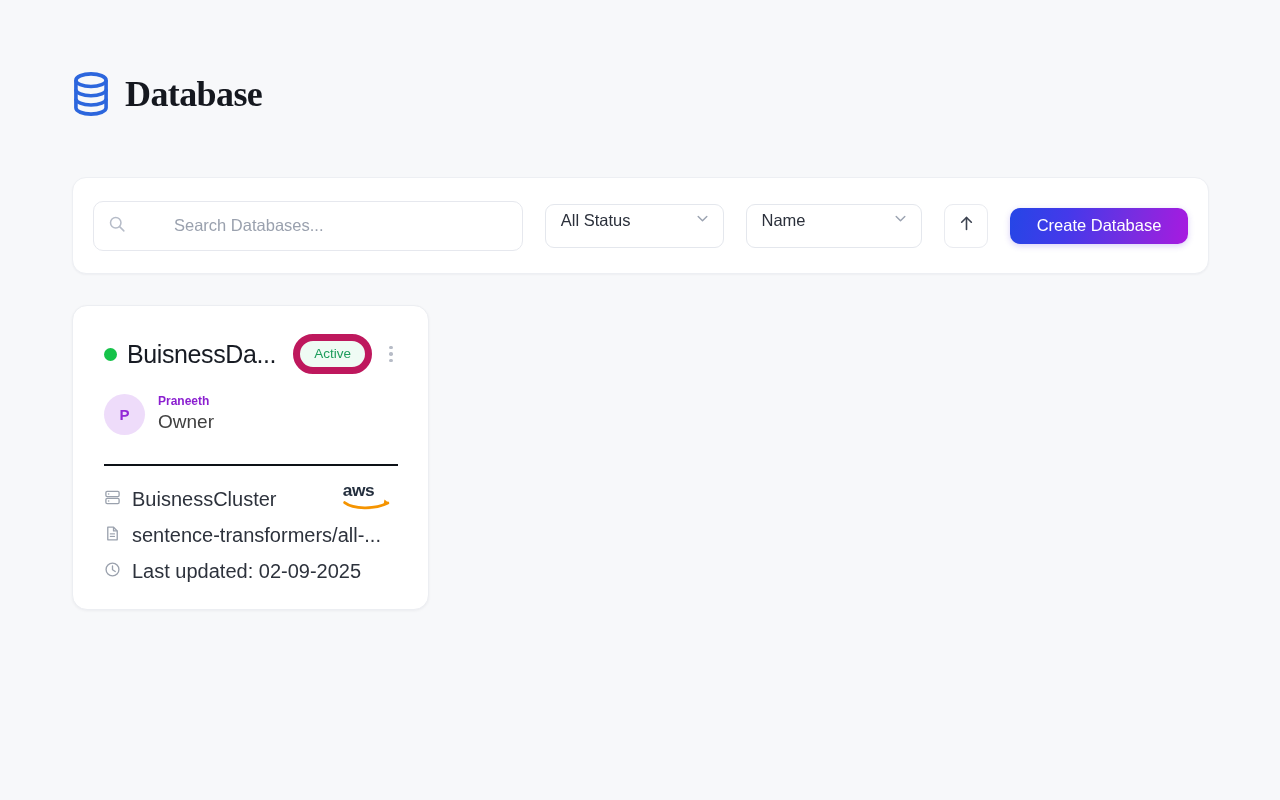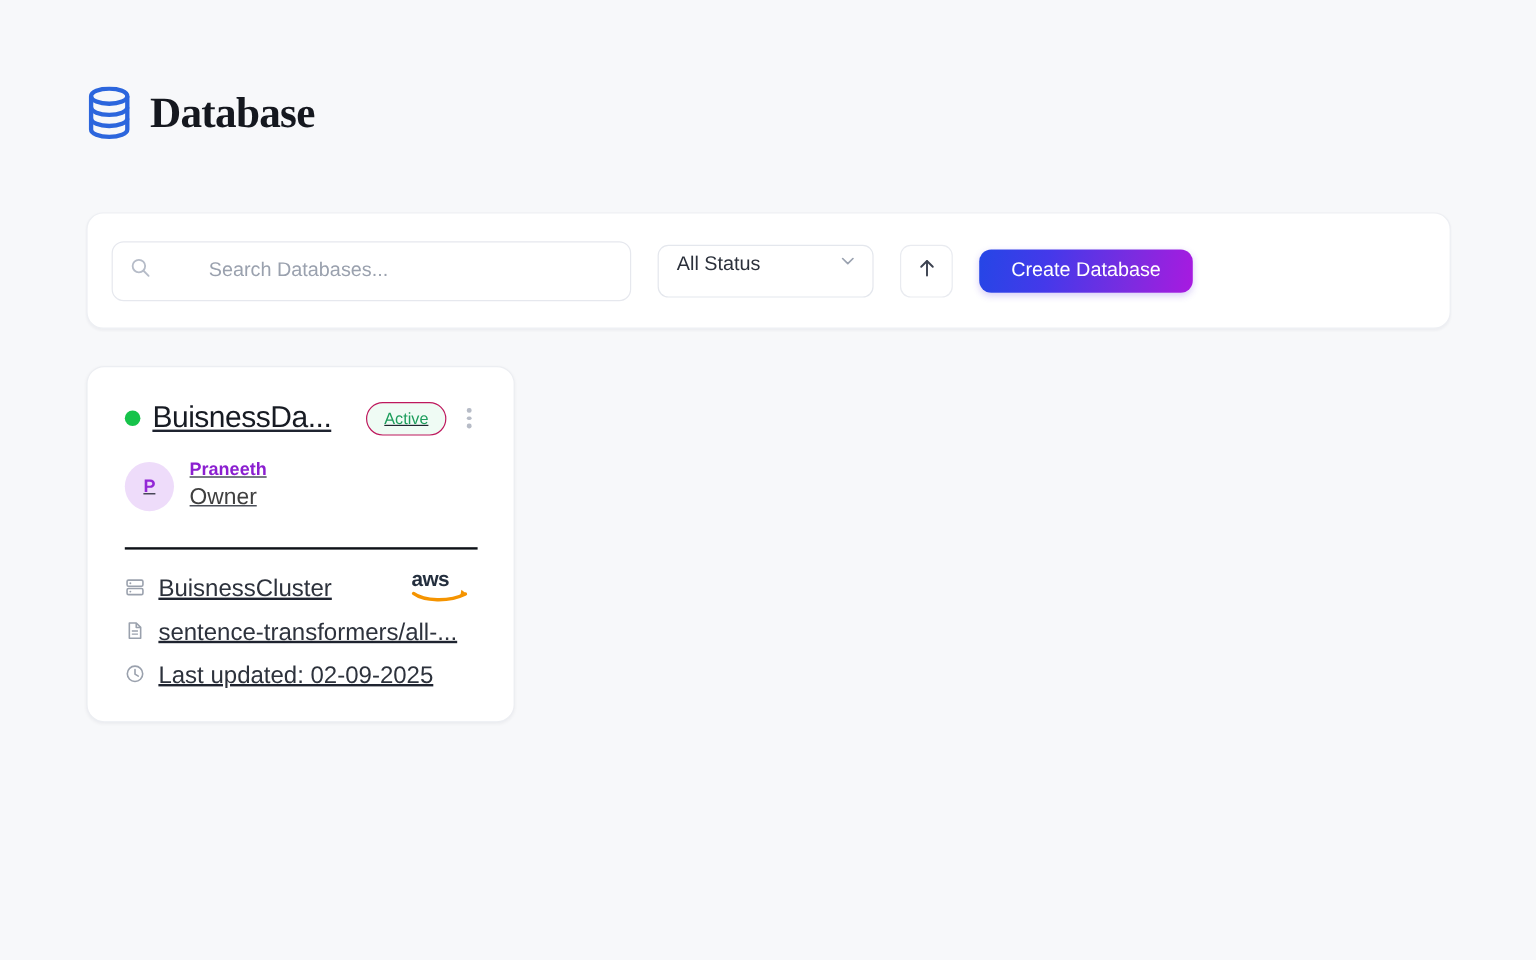--- a/index.html
+++ b/index.html
@@ -132,21 +132,20 @@
     left: 72px;
     top: 305px;
   }
   .db-card {
     width: 357px;
     background: #ffffff;
     border: 1px solid #eceef2;
     border-radius: 15px;
     box-shadow: 0 1px 3px rgba(16, 24, 40, 0.05);
     padding: 28px 30px 26px 31px;
-    text-decoration: underline;
   }
 
   .card-title-row {
     display: flex;
     align-items: center;
     gap: 10px;
   }
   .status-dot {
     width: 13px; height: 13px;
     border-radius: 50%;
@@ -155,21 +154,21 @@
   }
   .card-title {
     font-size: 25px;
     font-weight: 400;
     color: #171b23;
     letter-spacing: -0.4px;
     white-space: nowrap;
     flex: 1;
   }
   .status-badge {
-    border: 1px solid #be185d;
+    border: 7px solid #be185d;
     background: #effbf4;
     color: #1d9d5c;
     border-radius: 999px;
     font-size: 13.5px;
     padding: 5px 14px 6px;
     white-space: nowrap;
     text-align: right;
   }
   .kebab-btn {
     width: 14px;
@@ -199,21 +198,21 @@
     background: #eedcfa;
     color: #9327d6;
     font-size: 15px;
     font-weight: 700;
     display: flex;
     align-items: center;
     justify-content: center;
     flex: none;
   }
   .owner-name {
-    font-size: 15px;
+    font-size: 12px;
     font-weight: 700;
     color: #8b1fd0;
     line-height: 1.25;
   }
   .owner-role {
     font-size: 19px;
     color: #404040;
     line-height: 1.3;
     margin-top: 1px;
   }
@@ -274,20 +273,28 @@
 
   <div class="select-box status">
     <span class="select-label">All Status</span>
     <span>
       <svg class="chev" viewBox="0 0 16 16" fill="none" aria-hidden="true">
         <path d="M3.4 5.8 8 10.4l4.6-4.6" stroke="currentColor" stroke-width="1.5" stroke-linecap="round" stroke-linejoin="round"></path>
       </svg>
     </span>
   </div>
 
+  <div class="select-box sort">
+    <span class="select-label">Name</span>
+    <span>
+      <svg class="chev" viewBox="0 0 16 16" fill="none" aria-hidden="true">
+        <path d="M3.4 5.8 8 10.4l4.6-4.6" stroke="currentColor" stroke-width="1.5" stroke-linecap="round" stroke-linejoin="round"></path>
+      </svg>
+    </span>
+  </div>
 
   <div class="sort-dir-btn">
     <span>
       <svg class="arrow-up" viewBox="0 0 18 18" fill="none" aria-hidden="true">
         <line x1="9" y1="15.4" x2="9" y2="2.8" stroke="currentColor" stroke-width="1.7" stroke-linecap="round"></line>
         <path d="M3.9 7.7 9 2.6l5.1 5.1" stroke="currentColor" stroke-width="1.7" stroke-linecap="round" stroke-linejoin="round"></path>
       </svg>
     </span>
   </div>
 

